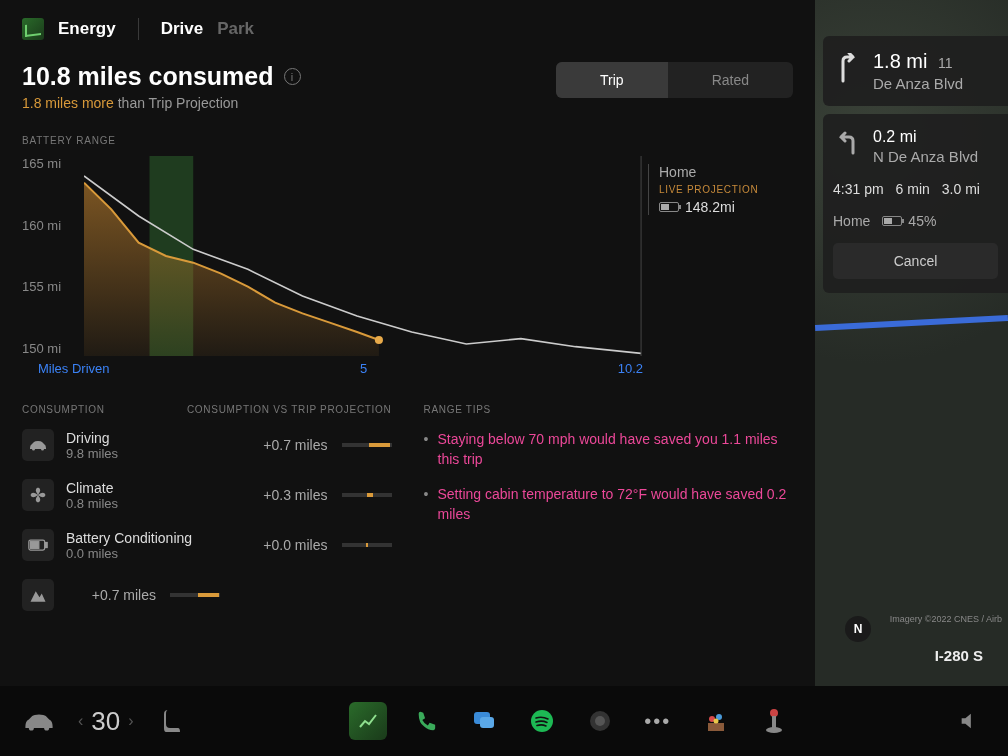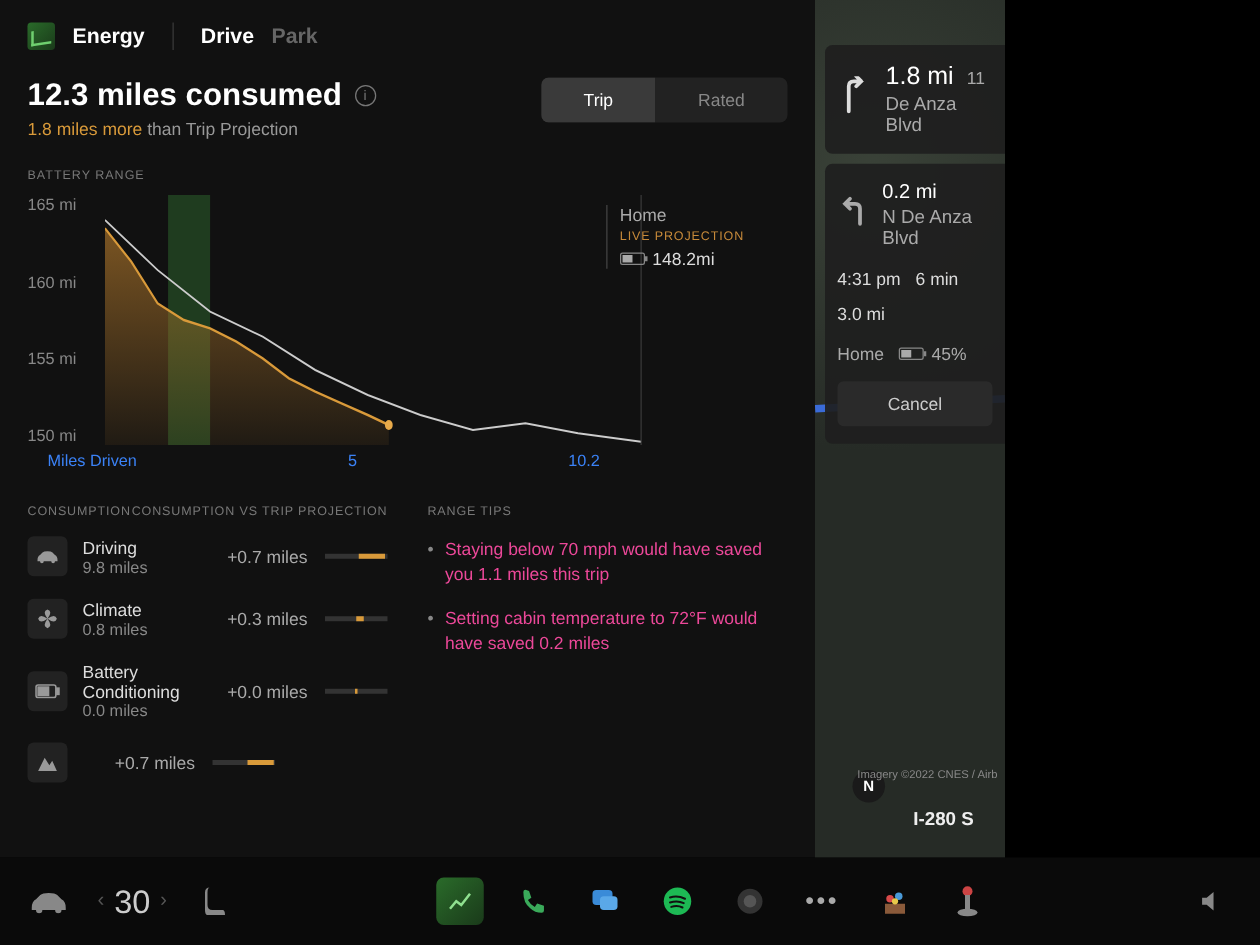--- a/index.html
+++ b/index.html
@@ -6,21 +6,21 @@
 body {
   width: 1008px; height: 756px;
   background: #000;
   font-family: -apple-system, BlinkMacSystemFont, "Segoe UI", Helvetica, Arial, sans-serif;
   color: #fff;
   overflow: hidden;
   position: relative;
 }
 .main {
   display: flex;
-  width: 804px;
+  width: 1008px;
   height: 686px;
 }
 .left-panel {
   width: 815px;
   padding: 18px 22px 0 22px;
   background: #111;
   position: relative;
 }
 .right-panel {
   width: 193px;
@@ -77,21 +77,21 @@
 }
 .summary-sub { font-size: 14px; color: #999; margin-top: 4px; }
 .summary-sub .highlight { color: #d99a3a; }
 .segmented {
   display: flex;
   background: #222;
   border-radius: 6px;
   overflow: hidden;
 }
 .seg-btn {
-  padding: 10px 34px;
+  padding: 10px 44px;
   font-size: 14px;
   color: #888;
   cursor: pointer;
 }
 .seg-btn.active { background: #3a3a3a; color: #fff; }
 
 
 .chart-label { font-size: 10px; letter-spacing: 0.8px; color: #777; margin-top: 24px; margin-bottom: 10px; }
 .chart-area {
   position: relative;
@@ -266,21 +266,21 @@
       <div class="energy-icon"></div>
       <div class="energy-label">Energy</div>
       <div class="divider"></div>
       <div class="tab active">Drive</div>
       <div class="tab">Park</div>
     </div>
 
     <div class="summary-row">
       <div>
         <div class="summary-title">
-          <span>12.3 miles consumed</span>
+          <span>10.8 miles consumed</span>
           <span class="info-icon">i</span>
         </div>
         <div class="summary-sub">
           <span class="highlight">1.8 miles more</span><span> than Trip Projection</span>
         </div>
       </div>
       <div class="segmented">
         <div class="seg-btn active">Trip</div>
         <div class="seg-btn">Rated</div>
       </div>

